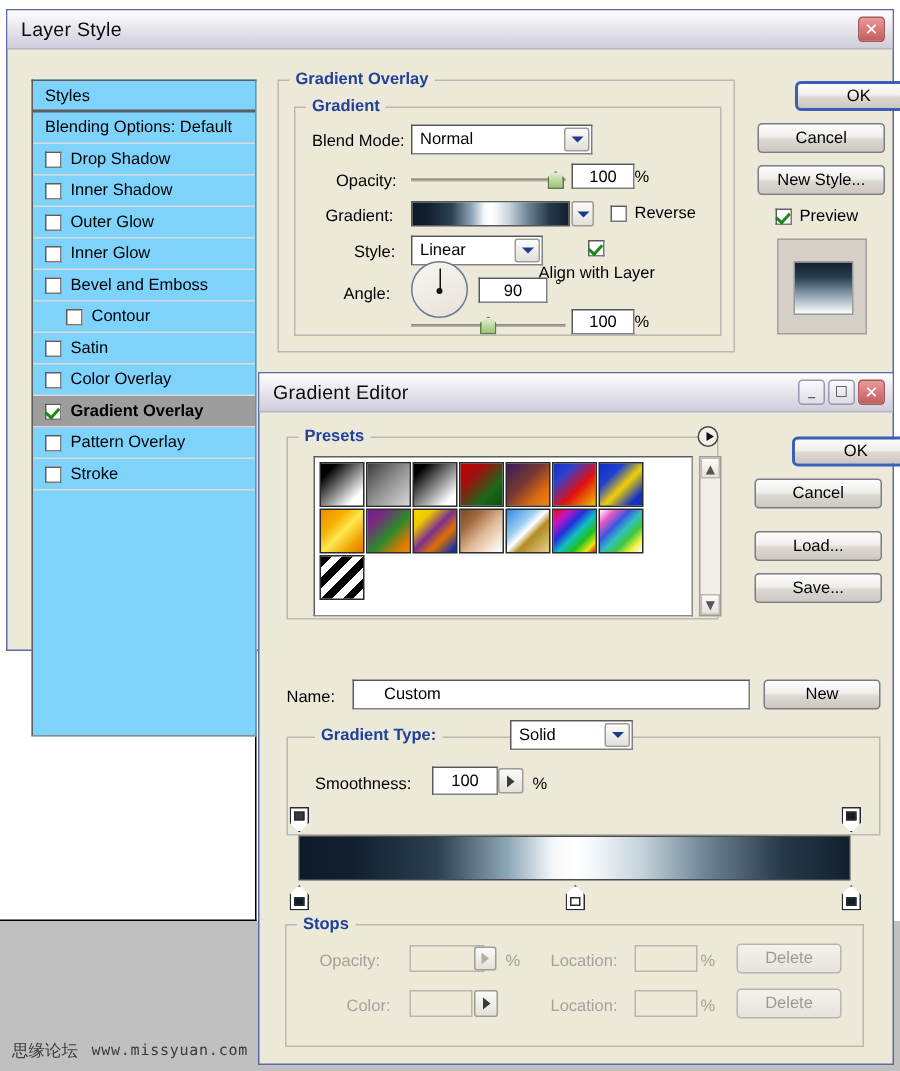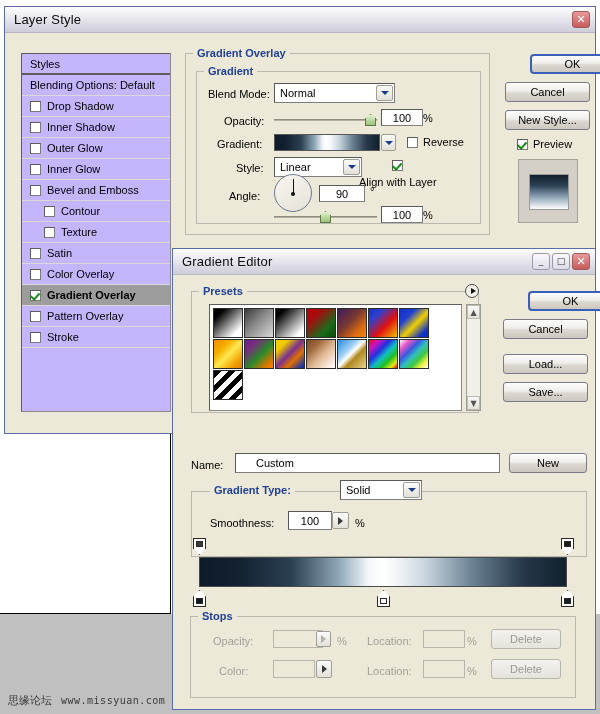--- a/index.html
+++ b/index.html
@@ -125,22 +125,22 @@
     border-top:4px solid transparent; border-bottom:4px solid transparent;
     border-left:5px solid #3a3a3a; }
   .smallarrow.dis i { border-left-color:#b3b0a8; }
 
   .lbl { position:absolute; font-size:11px; white-space:nowrap; }
   .lbl.dis { color:#a4a19a; }
 
   
   #layerStyle { left:4px; top:6px; width:592px; height:428px; }
   #stylesList {
-    position:absolute; left:16px; top:46px; width:150px; height:359px;
-    background:#c4b5fd; border:1px solid #8b8b8b;
+    position:absolute; left:16px; top:46px; width:150px; height:438px;
+    background:#7dd3fc; border:1px solid #8b8b8b;
     border-top-color:#5d5d5d; border-left-color:#5d5d5d;
   }
   .slRow { height:21px; display:flex; align-items:center; padding-left:8px;
            border-bottom:1px solid #d9d9d9; font-size:11px; }
   .slRow.hdr { border-bottom:2px solid #5d5d5d; }
   .slRow.sel { background:#9d9d9d; font-weight:bold; }
   .slRow .cbox { margin-right:6px; }
   .slRow.indent { padding-left:22px; }
 
   #previewBox {
@@ -239,24 +239,20 @@
           <span class="cbox"></span>
           <span>Inner Glow</span>
         </div>
         <div class="slRow">
           <span class="cbox"></span>
           <span>Bevel and Emboss</span>
         </div>
         <div class="slRow indent">
           <span class="cbox"></span>
           <span>Contour</span>
-        </div>
-        <div class="slRow indent">
-          <span class="cbox"></span>
-          <span>Texture</span>
         </div>
         <div class="slRow">
           <span class="cbox"></span>
           <span>Satin</span>
         </div>
         <div class="slRow">
           <span class="cbox"></span>
           <span>Color Overlay</span>
         </div>
         <div class="slRow sel">
@@ -448,21 +444,21 @@
   <div class="field num dis" style="left:82px; top:13px; width:50px; height:18px;"></div>
   <div class="smallarrow dis" style="position:absolute; left:125px; top:14px; width:15px; height:16px;">
       <i></i>
     </div>
   <span class="lbl dis" style="left:146px; top:18px;">%</span>
   <span class="lbl dis" style="left:176px; top:18px;">Location:</span>
   <div class="field num dis" style="left:232px; top:13px; width:40px; height:18px;"></div>
   <span class="lbl dis" style="left:276px; top:18px;">%</span>
   <div class="btn dis" style="left:300px; top:12px; width:70px; height:20px;">Delete</div>
 
-  <span class="lbl dis" style="left:28px; top:48px;">Color:</span>
+  <span class="lbl dis" style="left:40px; top:48px;">Color:</span>
   <div class="field dis" style="left:82px; top:43px; width:42px; height:18px;"></div>
   <div class="smallarrow" style="position:absolute; left:125px; top:43px; width:16px; height:18px;">
       <i></i>
     </div>
   <span class="lbl dis" style="left:176px; top:48px;">Location:</span>
   <div class="field num dis" style="left:232px; top:43px; width:40px; height:18px;"></div>
   <span class="lbl dis" style="left:276px; top:48px;">%</span>
   <div class="btn dis" style="left:300px; top:42px; width:70px; height:20px;">Delete</div>
 </div>
 

